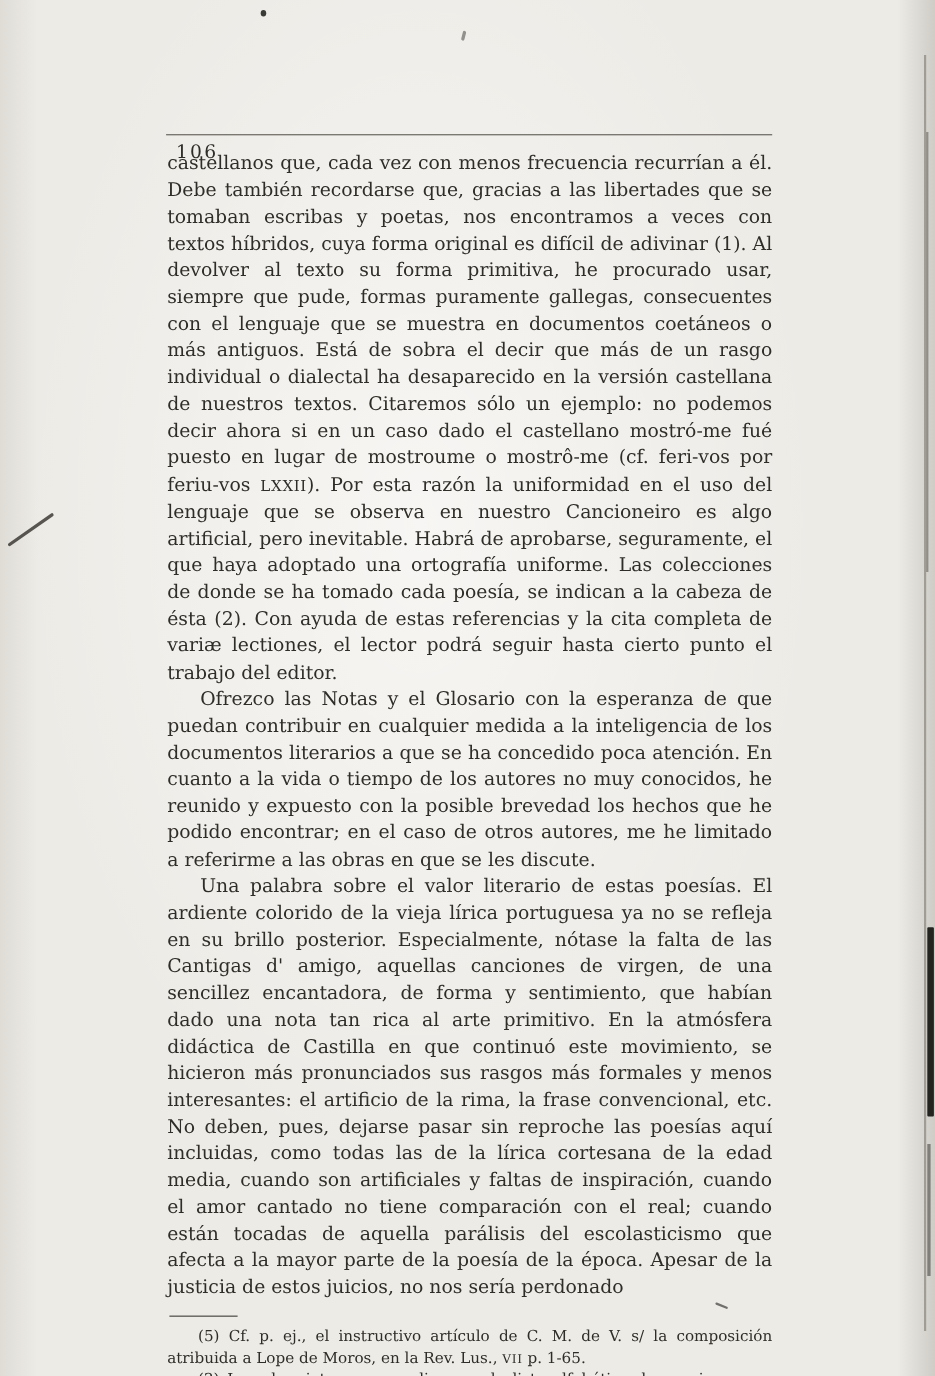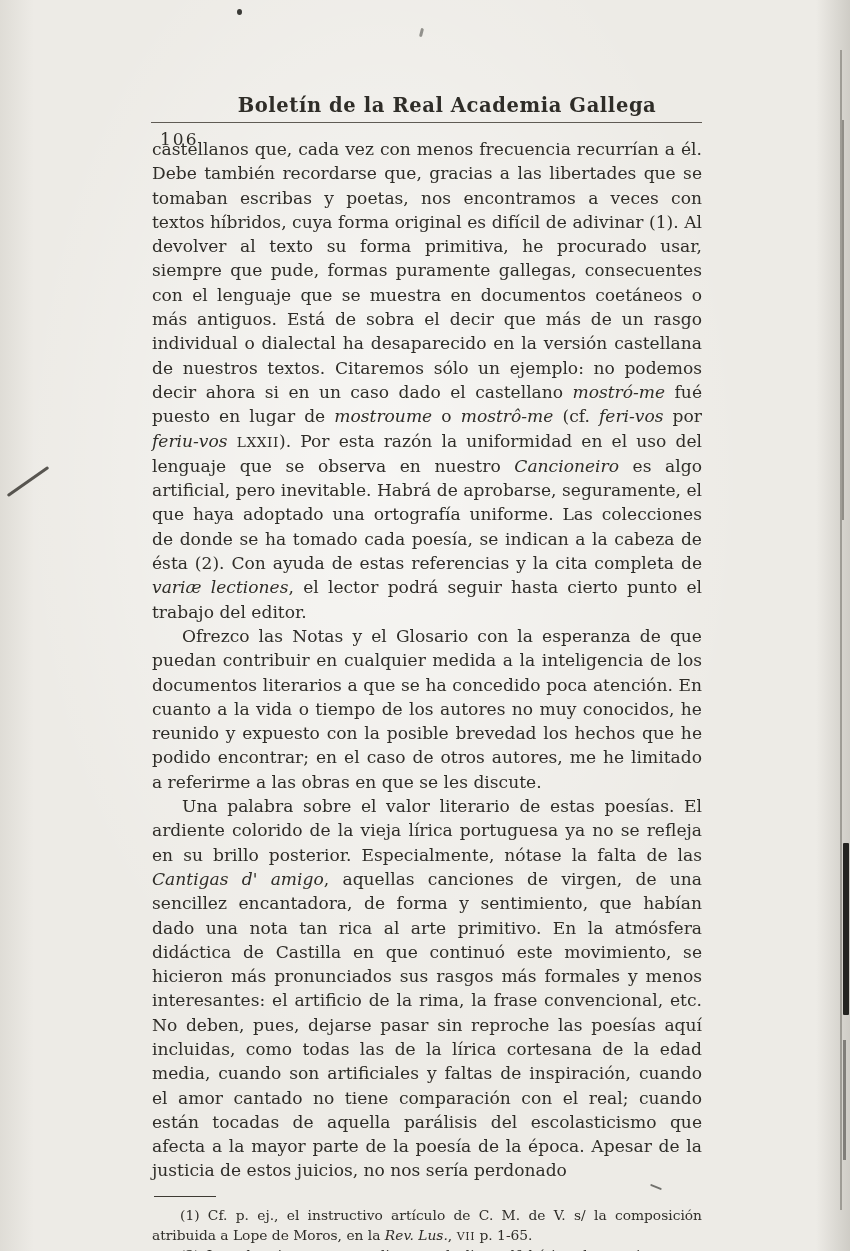--- a/index.html
+++ b/index.html
@@ -63,21 +63,21 @@
     font-size: 17.1px;
     line-height: 24.3px;
     text-align: justify;
   }
   .text-block p.para {
     margin: 0;
   }
   .text-block p.para.indent {
     text-indent: 30px;
   }
-  .italic { font-style: italic; }
+  .italic { }
   .smallcaps { font-size: 0.8em; letter-spacing: 0.6px; }
   .footnote-rule {
     width: 62px;
     height: 1.3px;
     background: #3e3a33;
     margin: 13px 0 9px 2px;
   }
   .footnotes {
     font-size: 13.8px;
     line-height: 19.6px;
@@ -125,33 +125,32 @@
     border-radius: 1px;
   }
 </style>
 </head>
 <body>
 
 <div class="scan-page" style="--paper: #edebe6; --ink: #2f2d28;">
 
   <div class="page-header">
     <span class="page-number">106</span>
-    <h1 class="header-title">Boletín de la Real Academia Gallega</h1>
   </div>
   <div class="header-rule"></div>
 
   <div class="text-block">
     <div>
         <p class="para"><span>castellanos que, cada vez con menos frecuencia recurrían a él. Debe también recordarse que, gracias a las libertades que se tomaban escribas y poetas, nos encontramos a veces con textos híbridos, cuya forma original es difícil de adivinar (1). Al devolver al texto su forma primitiva, he procurado usar, siempre que pude, formas puramente gallegas, consecuentes con el lenguaje que se muestra en documentos coetáneos o más antiguos. Está de sobra el decir que más de un rasgo individual o dialectal ha desaparecido en la versión castellana de nuestros textos. Citaremos sólo un ejemplo: no podemos decir ahora si en un caso dado el castellano </span><span class="italic">mostró-me</span><span> fué puesto en lugar de </span><span class="italic">mostroume</span><span> o </span><span class="italic">mostrô-me</span><span> (cf. </span><span class="italic">feri-vos</span><span> por </span><span class="italic">feriu-vos</span><span> </span><span class="smallcaps">LXXII</span><span>). Por esta razón la uniformidad en el uso del lenguaje que se observa en nuestro </span><span class="italic">Cancioneiro</span><span> es algo artificial, pero inevitable. Habrá de aprobarse, seguramente, el que haya adoptado una ortografía uniforme. Las colecciones de donde se ha tomado cada poesía, se indican a la cabeza de ésta (2). Con ayuda de estas referencias y la cita completa de </span><span class="italic">variæ lectiones</span><span>, el lector podrá seguir hasta cierto punto el trabajo del editor.</span></p>
         <p class="para indent"><span>Ofrezco las Notas y el Glosario con la esperanza de que puedan contribuir en cualquier medida a la inteligencia de los documentos literarios a que se ha concedido poca atención. En cuanto a la vida o tiempo de los autores no muy conocidos, he reunido y expuesto con la posible brevedad los hechos que he podido encontrar; en el caso de otros autores, me he limitado a referirme a las obras en que se les discute.</span></p>
         <p class="para indent"><span>Una palabra sobre el valor literario de estas poesías. El ardiente colorido de la vieja lírica portuguesa ya no se refleja en su brillo posterior. Especialmente, nótase la falta de las </span><span class="italic">Cantigas d' amigo</span><span>, aquellas canciones de virgen, de una sencillez encantadora, de forma y sentimiento, que habían dado una nota tan rica al arte primitivo. En la atmósfera didáctica de Castilla en que continuó este movimiento, se hicieron más pronunciados sus rasgos más formales y menos interesantes: el artificio de la rima, la frase convencional, etc. No deben, pues, dejarse pasar sin reproche las poesías aquí incluidas, como todas las de la lírica cortesana de la edad media, cuando son artificiales y faltas de inspiración, cuando el amor cantado no tiene comparación con el real; cuando están tocadas de aquella parálisis del escolasticismo que afecta a la mayor parte de la poesía de la época. Apesar de la justicia de estos juicios, no nos sería perdonado</span></p>
       </div>
     <div class="footnote-rule"></div>
     <div class="footnotes">
-        <p><span>(1) Cf. p. ej., el instructivo artículo de C. M. de V. s/ la composición atribuida a Lope de Moros, en la </span><span class="italic">Rev. Lus.</span><span>, </span><span class="smallcaps">VII</span><span> p. 1-65.</span></p>
+        <p><span>(5) Cf. p. ej., el instructivo artículo de C. M. de V. s/ la composición atribuida a Lope de Moros, en la </span><span class="italic">Rev. Lus.</span><span>, </span><span class="smallcaps">VII</span><span> p. 1-65.</span></p>
         <p><span>(2) Las abreviaturas se explican en la lista alfabética de </span><span class="italic">cancioneros</span><span> y demás documentos citados con frecuencia.</span></p>
       </div>
   </div>
 
   <div class="artifact edge-thin-line"></div>
   <div class="artifact edge-upper-bar"></div>
   <div class="artifact edge-dark-bar"></div>
   <div class="artifact edge-med-bar"></div>
   <div class="artifact slash-mark"></div>
   <div class="artifact top-dot"></div>

